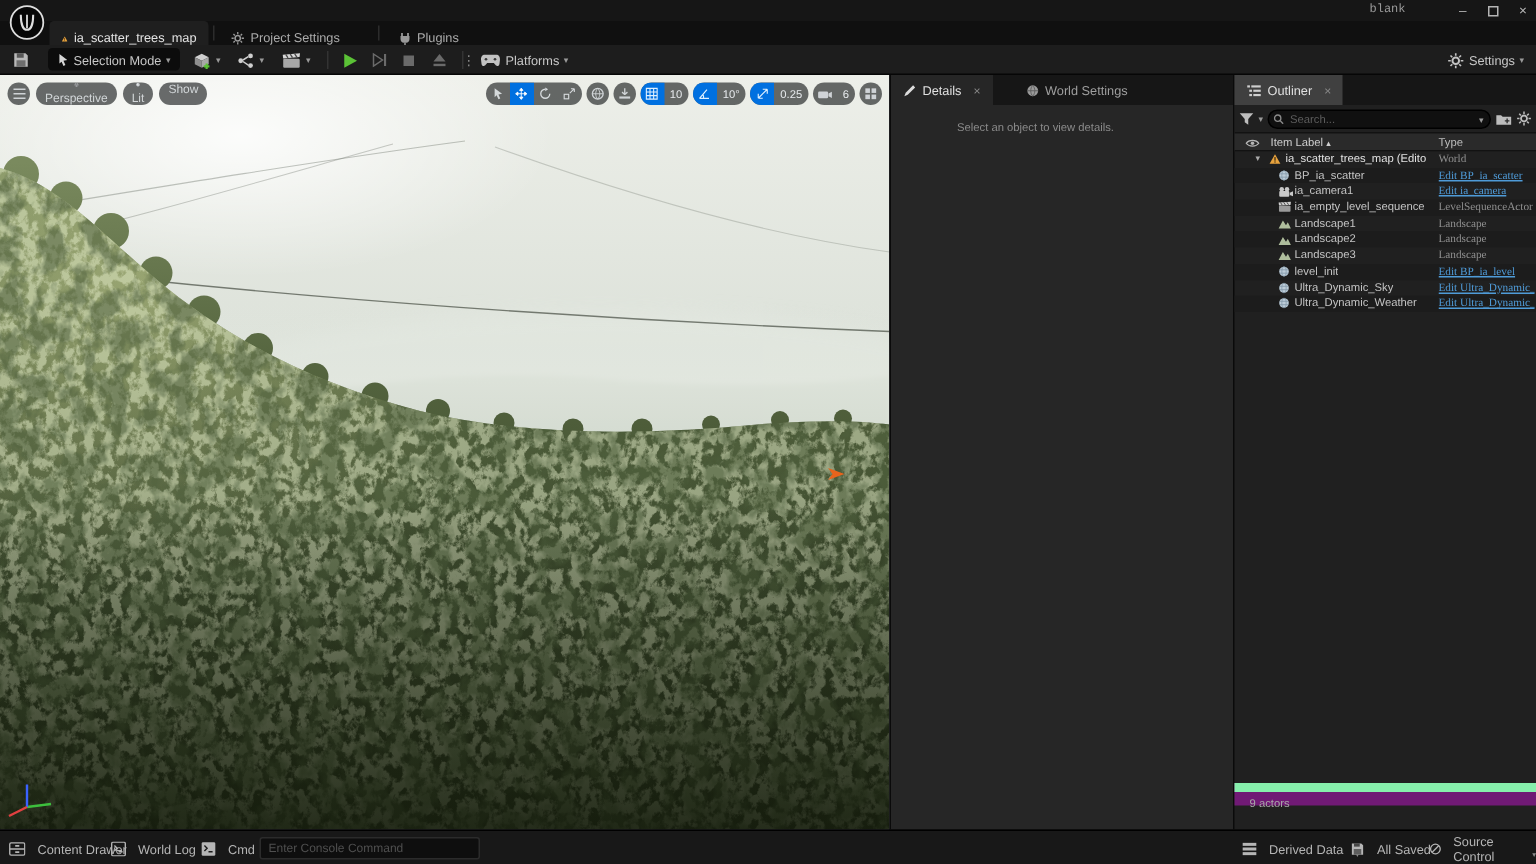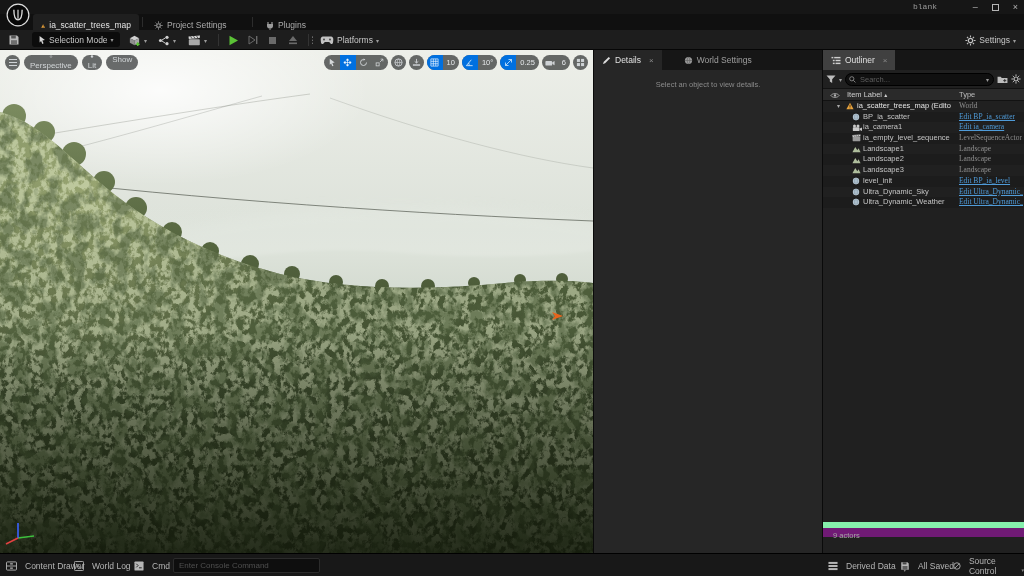--- a/index.html
+++ b/index.html
@@ -50,21 +50,21 @@
   .seg .num{font-size:7.5px;color:#e6e9ec;padding:0 4px;}
   .hamb{width:8px;height:7px;border-top:1.4px solid #cfd3d6;border-bottom:1.4px solid #cfd3d6;position:relative;}
   .hamb:before{content:"";position:absolute;left:0;top:1.6px;width:8px;height:1.4px;background:#cfd3d6;}
 
   
   #details{position:absolute;left:593px;top:50px;width:229px;height:503px;background:#262626;border-left:1px solid #0a0a0a;}
   .ptabs{position:absolute;left:0;top:0;width:100%;height:20px;background:#161616;display:flex;}
   .ptab{height:20px;display:flex;align-items:center;gap:4px;font-size:8.5px;padding:0 8px;color:#9f9f9f;}
   .ptab.active{background:#262626;color:#e0e0e0;}
   .ptab .x{color:#8a8a8a;font-size:8px;margin-left:4px;}
-  #details-empty{position:absolute;left:0;top:30px;width:100%;text-align:center;font-size:7.5px;color:#8b8b8b;}
+  #details-empty{position:absolute;left:0;top:30px;width:100%;text-align:left;font-size:7.5px;color:#8b8b8b;padding-left:44px;}
 
   
   #outliner{position:absolute;left:822px;top:50px;width:202px;height:503px;background:#202020;border-left:1px solid #0a0a0a;}
   #outliner-search-row{position:absolute;left:0;top:20px;width:100%;height:18px;display:flex;align-items:center;gap:3px;padding:0 3px;background:#202020;}
   #outliner-search{flex:1;height:13px;background:#101010;border:1px solid #000;border-radius:7px;color:#bbb;font-size:7.5px;padding:0 14px 0 14px;outline:none;}
   #outliner-search::placeholder{color:#5d5d5d;}
   .searchwrap{position:relative;flex:1;display:flex;}
   .searchwrap .mag{position:absolute;left:4px;top:3px;}
   .searchwrap .sc{position:absolute;right:5px;top:3px;font-size:6px;color:#9a9a9a;}
   #outliner-header{position:absolute;left:0;top:38px;width:100%;height:13px;background:#2a2a2a;border-top:1px solid #121212;border-bottom:1px solid #121212;font-size:7.5px;color:#cfcfcf;}

